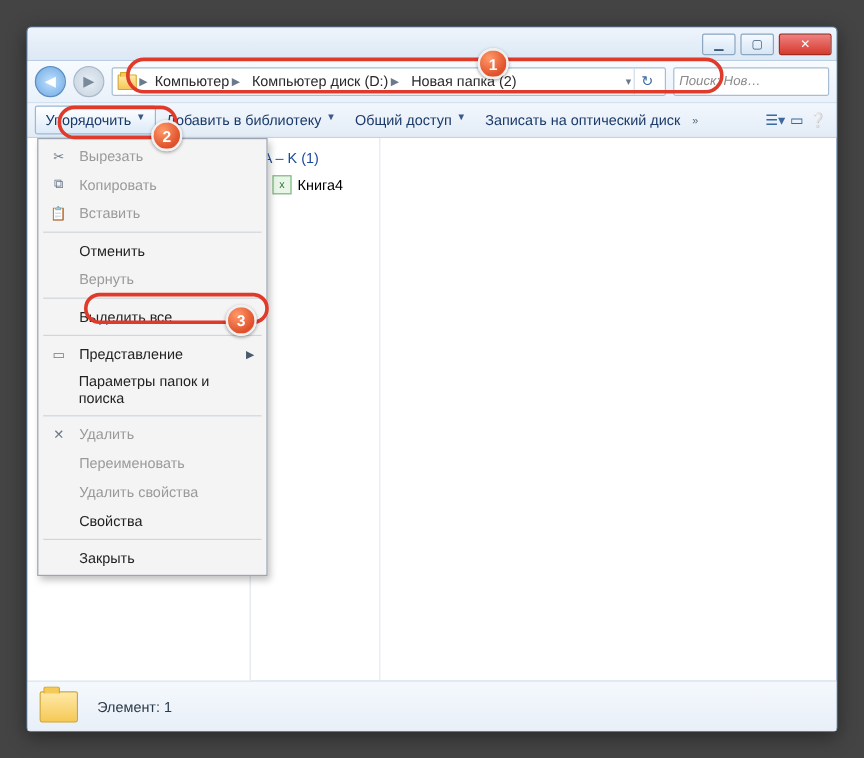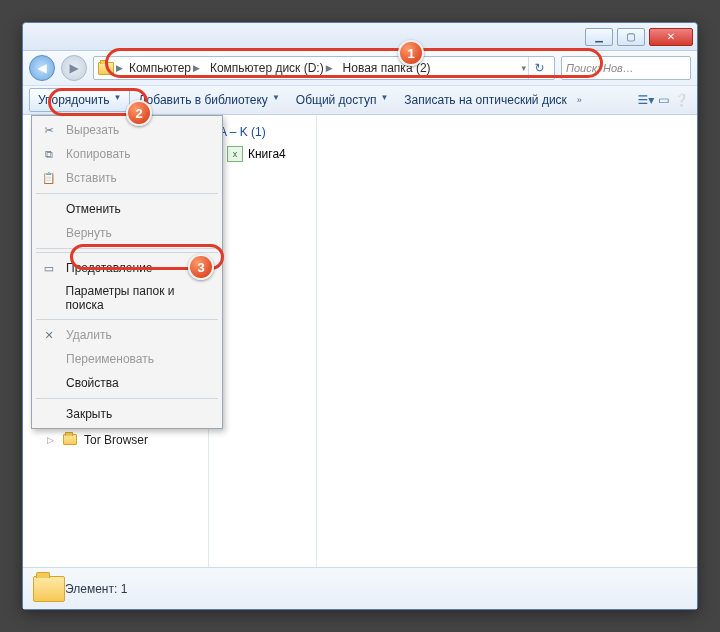--- a/index.html
+++ b/index.html
@@ -85,21 +85,21 @@
     font-size:12px; padding:2px; z-index:5;
   }
   .mrow { display:flex; align-items:center; gap:8px; padding:4px 8px 4px 6px; color:#222; }
   .mrow.disabled { color:#9a9a9a; }
   .micon { width:18px; height:16px; display:flex; align-items:center; justify-content:center; font-size:11px; color:#6a7a8a;}
   .msep { height:1px; background:#d0d6dc; margin:3px 2px; }
   .mrow .subarr { margin-left:auto; font-size:9px; color:#4a5a6a; }
   
   .statusbar {
     height:42px; background:linear-gradient(#f5f9fd,#e8eff7);
-    border-top:1px solid #d0dce8; display:flex; align-items:center; padding:0 10px; gap:0;
+    border-top:1px solid #d0dce8; display:flex; align-items:center; padding:0 10px; gap:16px;
     font-size:12px; color:#2a3a4a;
   }
   .stat-folder { width:32px; height:26px; background:linear-gradient(#ffe9a8,#f5c956); border:1px solid #d4a62a; border-radius:2px; position:relative;}
   .stat-folder::before { content:""; position:absolute; top:-5px; left:2px; width:12px; height:5px; background:#f5c956; border:1px solid #d4a62a; border-bottom:none; border-radius:2px 2px 0 0;}
   
   .callout-ring {
     position:absolute; border:3px solid #e03a2a; border-radius:22px; pointer-events:none; z-index:20;
   }
   .badge {
     position:absolute; width:26px; height:26px; border-radius:50%;
@@ -187,38 +187,46 @@
       <div class="msep"></div>
       <div class="mrow">
           <span class="micon"></span>
           <span>Отменить</span>
         </div>
       <div class="mrow disabled">
           <span class="micon"></span>
           <span>Вернуть</span>
         </div>
       <div class="msep"></div>
+      <div class="mrow">
+          <span class="micon"></span>
+          <span>Выделить все</span>
+        </div>
       <div class="msep"></div>
       <div class="mrow">
           <span class="micon">▭</span>
           <span>Представление</span>
           <span class="subarr">▶</span>
         </div>
       <div class="mrow">
           <span class="micon"></span>
           <span>Параметры папок и поиска</span>
         </div>
       <div class="msep"></div>
       <div class="mrow disabled">
           <span class="micon">✕</span>
           <span>Удалить</span>
         </div>
       <div class="mrow disabled">
           <span class="micon"></span>
           <span>Переименовать</span>
+        </div>
+      <div class="mrow disabled">
+          <span class="micon"></span>
+          <span>Удалить свойства</span>
         </div>
       <div class="mrow">
           <span class="micon"></span>
           <span>Свойства</span>
         </div>
       <div class="msep"></div>
       <div class="mrow">
           <span class="micon"></span>
           <span>Закрыть</span>
         </div>

